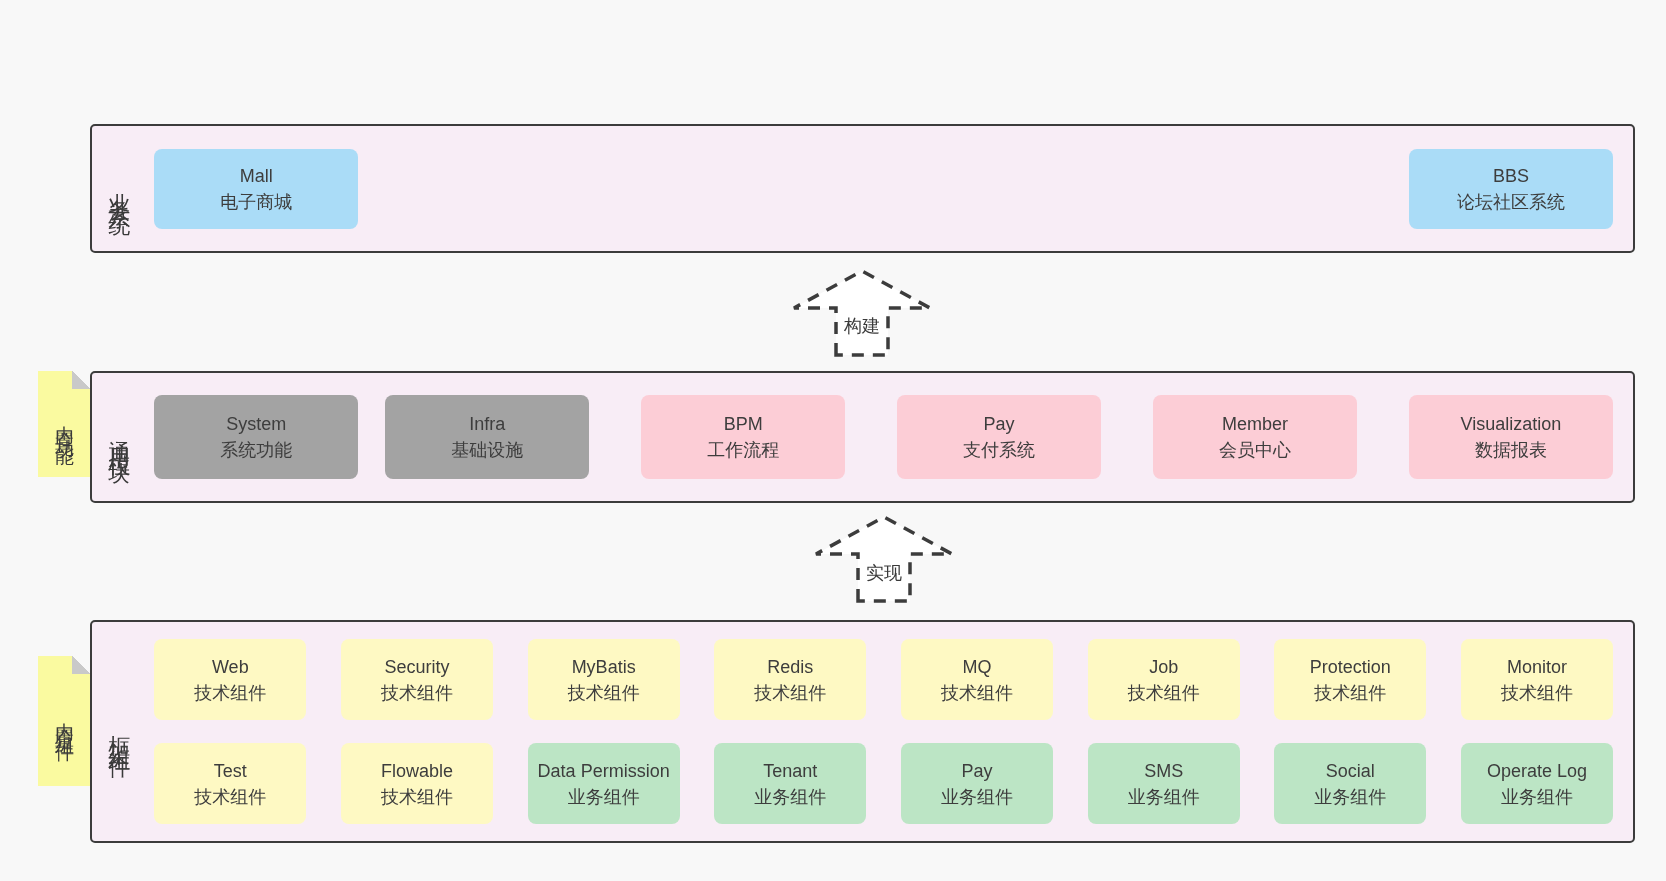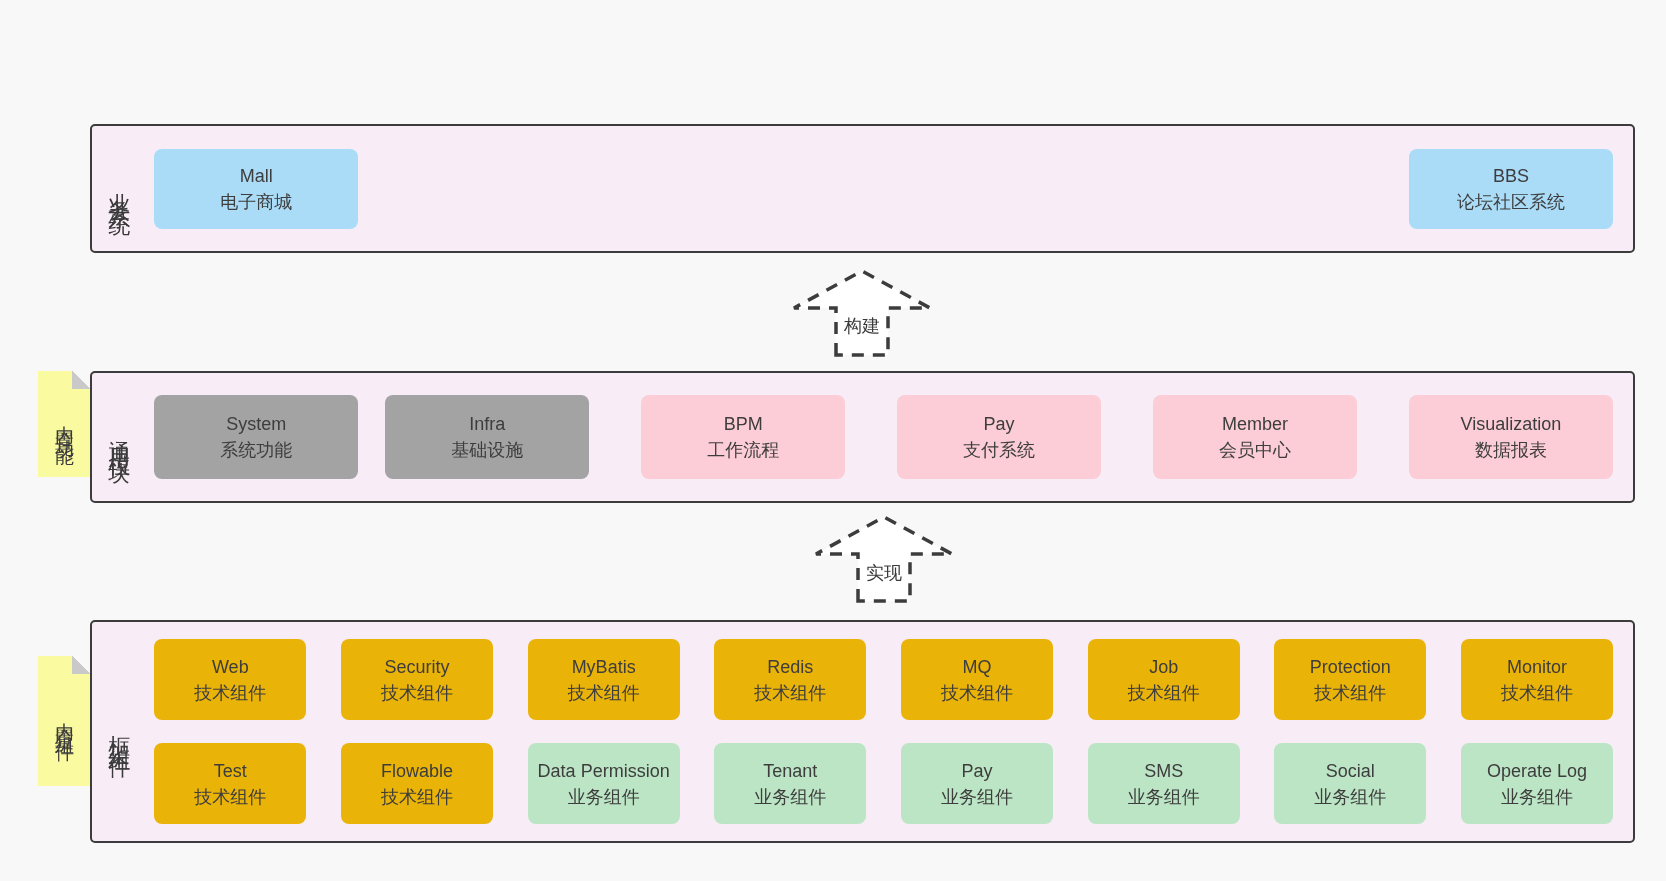--- a/index.html
+++ b/index.html
@@ -36,21 +36,21 @@
     box-sizing:border-box; border-radius:8px;
     display:flex; flex-direction:column; justify-content:center; align-items:center;
     text-align:center; font-size:18px; line-height:26px; padding:2px 8px;
   }
   .box-w { width:204px; height:80px; }
   #layer-modules .box-w { height:84px; }
   .box-s { width:152px; height:81px; }
   .blue   { background:#aadcf7; }
   .red    { background:#a3a3a3; }
   .pink   { background:#fccdd6;margin-left:25px; }
-  .green  { background:#eab308; }
+  .green  { background:#fef9c3; }
   .lgreen { background:#bce5c5; }
 
   .note {
     position:absolute; left:38px; width:52px; z-index:1;
     display:flex; justify-content:center; align-items:center;
   }
   #note-features   { top:371px; height:106px; }
   #note-components { top:656px; height:130px; }
   .note-bg {
     position:absolute; inset:0; background:#fafaa0;

